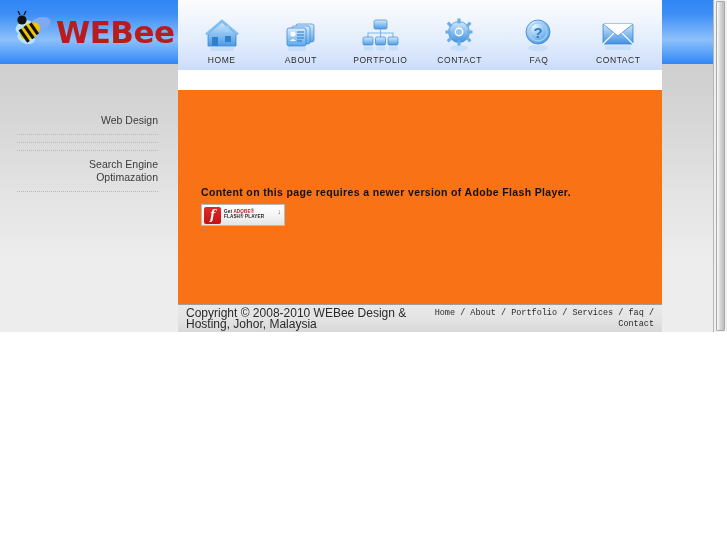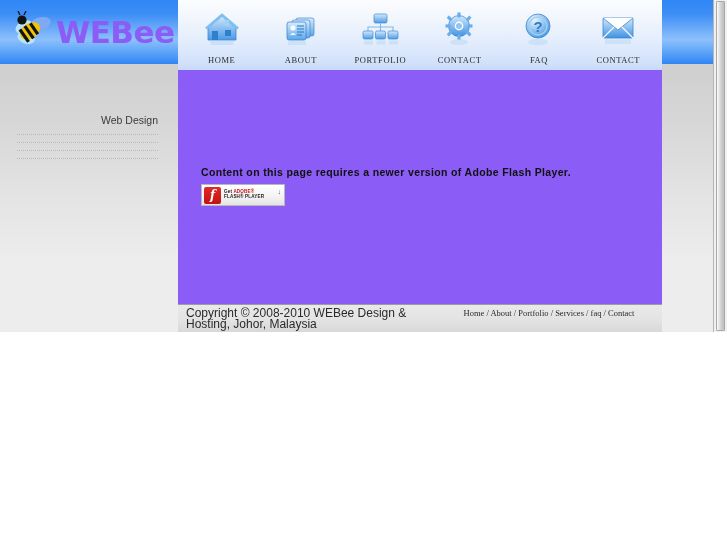--- a/index.html
+++ b/index.html
@@ -115,41 +115,41 @@
   .nav-icon {
     height: 42px;
     display: flex;
     align-items: flex-end;
     justify-content: center;
   }
   .nav-label {
     font-size: 8.5px;
     letter-spacing: 0.6px;
     color: #2b2b2b;
-    margin-top: 9px;
-    font-family: Liberation Serif, serif;
+    margin-top: 3px;
+    font-family: Liberation Sans, sans-serif;
     white-space: nowrap;
   }
 
   
   #logo {
     position: absolute;
     left: 14px;
     top: 9px;
     width: 152px;
     height: 46px;
     display: flex;
     align-items: center;
     cursor: pointer;
   }
   #logo-text {
     font-family: "DejaVu Sans", sans-serif;
     font-weight: bold;
     font-size: 31px;
-    color: #8b5cf6;
+    color: #b91c1c;
     letter-spacing: -0.5px;
     line-height: 1;
     margin-left: 2px;
   }
 
   
   #sidebar {
     position: absolute;
     left: 0;
     top: 64px;
@@ -172,22 +172,23 @@
     height: 0;
     margin: 7px 20px 7px 17px;
     border-top: 1px dotted #b9b9b9;
   }
 
   
   #content {
     position: relative;
     width: 484px;
     height: 234px;
-    background: #8b5cf6;
-    box-sizing: border-box;
+    background: #f97316;
+    box-sizing: border-box;
+    margin-top: 20px;
   }
   #flash-notice {
     position: absolute;
     left: 23px;
     top: 96px;
     width: 440px;
   }
   #flash-msg {
     font-size: 10.5px;
     font-weight: bold;
@@ -265,25 +266,25 @@
   }
   #copyright {
     width: 258px;
     font-size: 12px;
     color: #2a2a2a;
     line-height: 11px;
     font-family: "Liberation Sans", sans-serif;
   }
   #footer-links {
     flex: 1 1 auto;
-    text-align: center;
+    text-align: right;
     font-size: 8.5px;
     color: #2a2a2a;
     line-height: 11px;
-    font-family: Liberation Serif, serif;
+    font-family: Liberation Mono, monospace;
   }
   #footer-links .flink { cursor: pointer; }
 
   
   #band-right {
     position: absolute;
     left: 662px;
     top: 0;
     width: 51px;
     height: 64px;
@@ -506,20 +507,24 @@
 
       <div class="side-item">
         <span>Web Design</span>
       </div>
       <div class="side-sep"></div>
 
       <div class="side-sep"></div>
 
       <div class="side-sep"></div>
 
+      <div class="side-item">
+        <span class="l2">Search Engine</span>
+        <span class="l2">Optimazation</span>
+      </div>
       <div class="side-sep"></div>
 
 
     </div>
 
     <div id="footer">
       <div id="copyright">Copyright © 2008-2010 WEBee Design &amp; Hosting, Johor, Malaysia</div>
       <div id="footer-links">
         <span class="flink">Home / About / Portfolio / Services / faq / Contact</span>
       </div>

